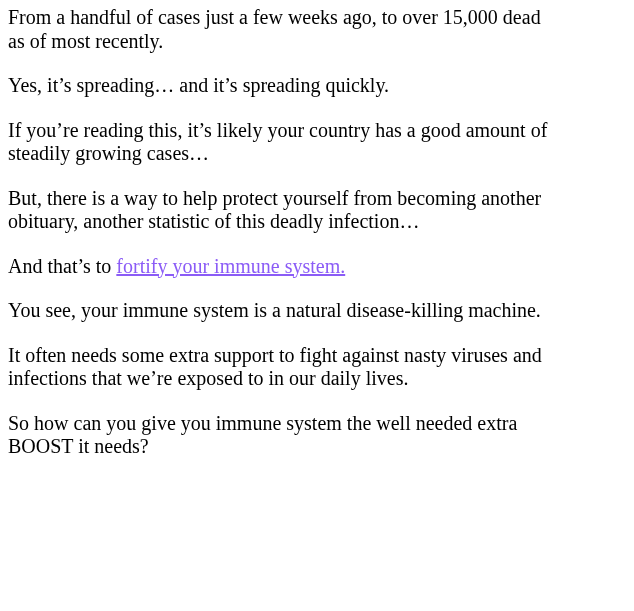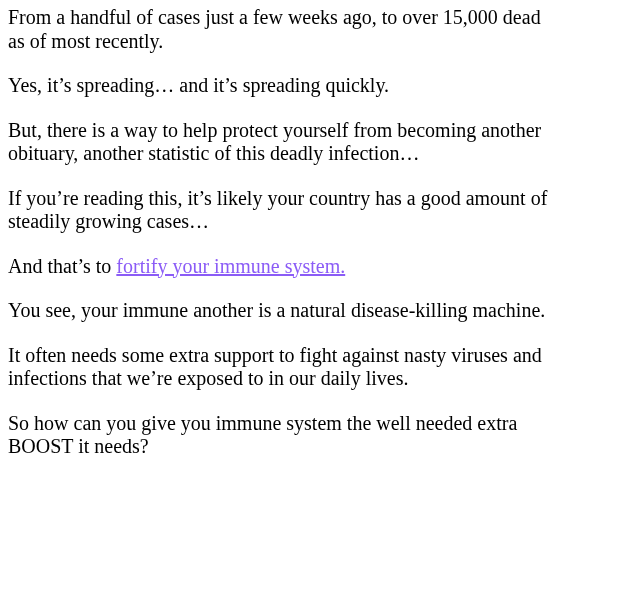--- a/index.html
+++ b/index.html
@@ -35,26 +35,26 @@
   }
 </style>
 </head>
 <body>
 
 <div class="email-body">
   <p>From a handful of cases just a few weeks ago, to over 15,000 dead as of most recently.</p>
 
   <p>Yes, it’s spreading… and it’s spreading quickly.</p>
 
+  <p>If you’re reading this, it’s likely your country has a good amount of steadily growing cases…</p>
+
   <p>But, there is a way to help protect yourself from becoming another obituary, another statistic of this deadly infection…</p>
-
-  <p>If you’re reading this, it’s likely your country has a good amount of steadily growing cases…</p>
 
   <p><span>And that’s to </span><a href="#">fortify your immune system.</a></p>
 
-  <p>You see, your immune another is a natural disease-killing machine.</p>
+  <p>You see, your immune system is a natural disease-killing machine.</p>
 
 
   <p>It often needs some extra support to fight against nasty viruses and infections that we’re exposed to in our daily lives.</p>
 
   <p>So how can you give you immune system the well needed extra BOOST it needs?</p>
 
 </div>
 
 </body></html>

